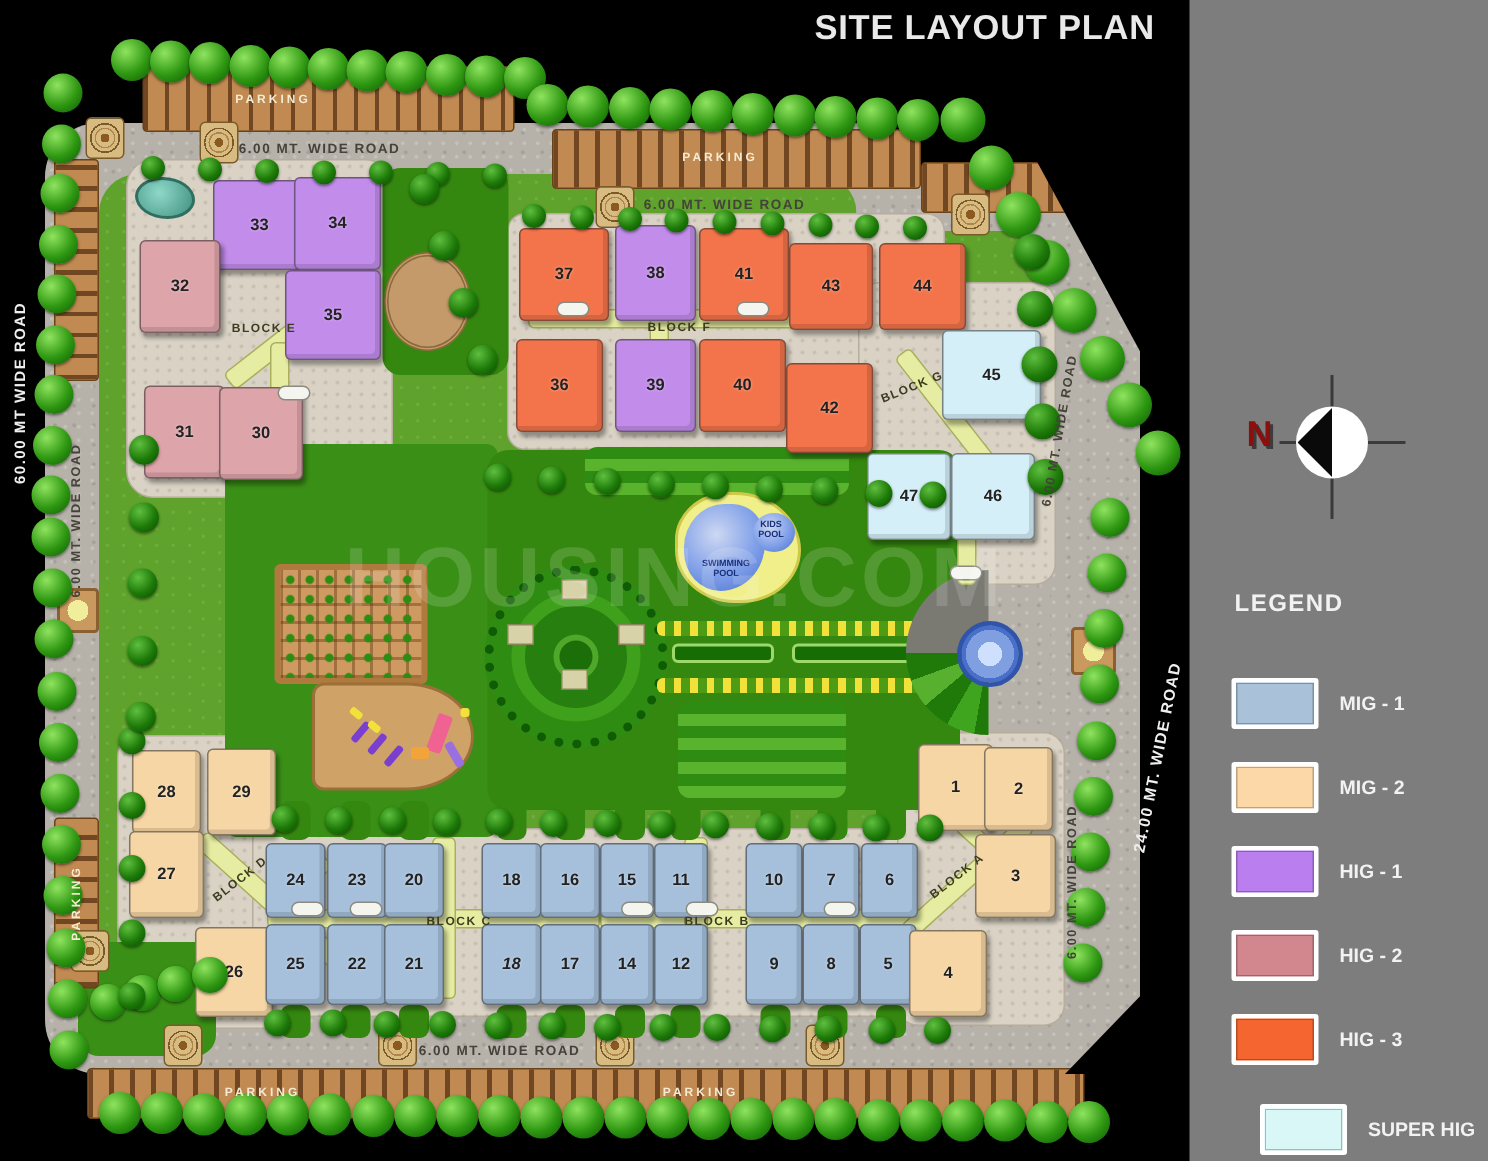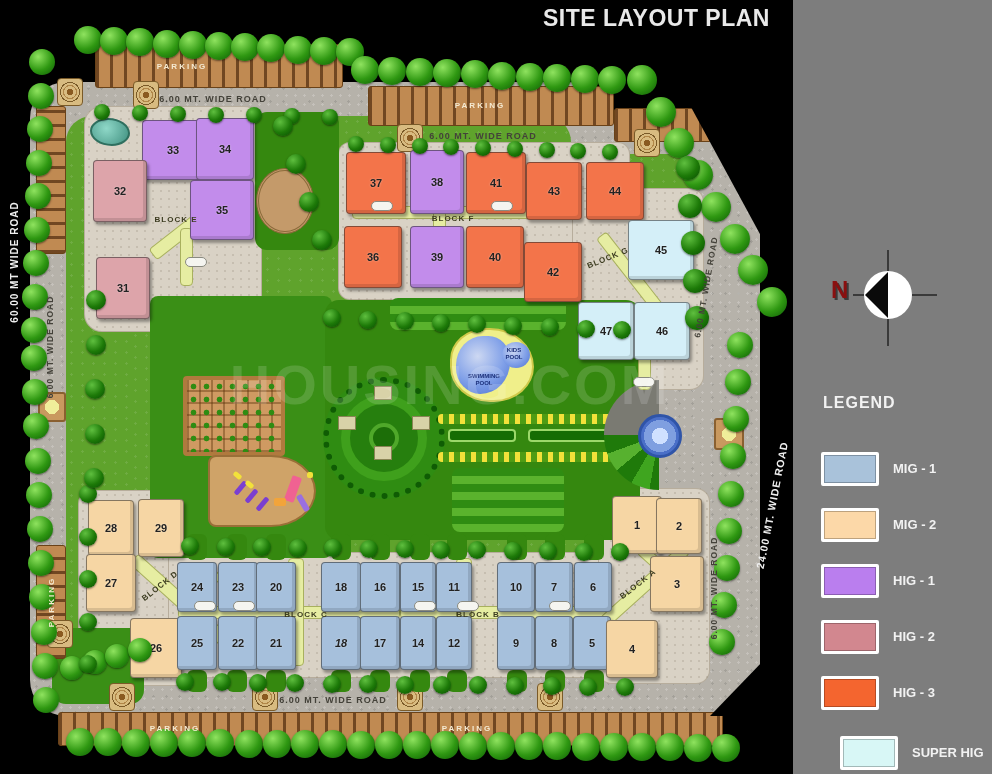--- a/index.html
+++ b/index.html
@@ -204,20 +204,21 @@
       <div class="lawn-dark" style="left: 507px; top: 670px; width: 20px; height: 22px;"></div>
       <div class="lawn-dark" style="left: 545px; top: 534px; width: 20px; height: 26px;"></div>
       <div class="lawn-dark" style="left: 545px; top: 670px; width: 20px; height: 22px;"></div>
       <div class="lawn-dark" style="left: 584px; top: 534px; width: 20px; height: 26px;"></div>
       <div class="lawn-dark" style="left: 584px; top: 670px; width: 20px; height: 22px;"></div>
       <div class="bldg hig1" style="left: 142px; top: 120px; width: 62px; height: 60px;">33</div>
       <div class="bldg hig1" style="left: 196px; top: 118px; width: 58px; height: 62px;">34</div>
       <div class="bldg hig1" style="left: 190px; top: 180px; width: 64px; height: 60px;">35</div>
       <div class="bldg hig2" style="left: 93px; top: 160px; width: 54px; height: 62px;">32</div>
       <div class="bldg hig2" style="left: 96px; top: 257px; width: 54px; height: 62px;">31</div>
+      <div class="bldg hig2" style="left: 146px; top: 258px; width: 56px; height: 62px;">30</div>
       <div class="block-label" style="left: 176px; top: 219px; transform: translate(-50%, -50%) rotate(0deg);">BLOCK E</div>
       <div class="bldg hig3" style="left: 346px; top: 152px; width: 60px; height: 62px;">37</div>
       <div class="bldg hig1" style="left: 410px; top: 150px; width: 54px; height: 64px;">38</div>
       <div class="bldg hig3" style="left: 466px; top: 152px; width: 60px; height: 62px;">41</div>
       <div class="bldg hig3" style="left: 526px; top: 162px; width: 56px; height: 58px;">43</div>
       <div class="bldg hig3" style="left: 586px; top: 162px; width: 58px; height: 58px;">44</div>
       <div class="bldg hig3" style="left: 344px; top: 226px; width: 58px; height: 62px;">36</div>
       <div class="bldg hig1" style="left: 410px; top: 226px; width: 54px; height: 62px;">39</div>
       <div class="bldg hig3" style="left: 466px; top: 226px; width: 58px; height: 62px;">40</div>
       <div class="bldg hig3" style="left: 524px; top: 242px; width: 58px; height: 60px;">42</div>

